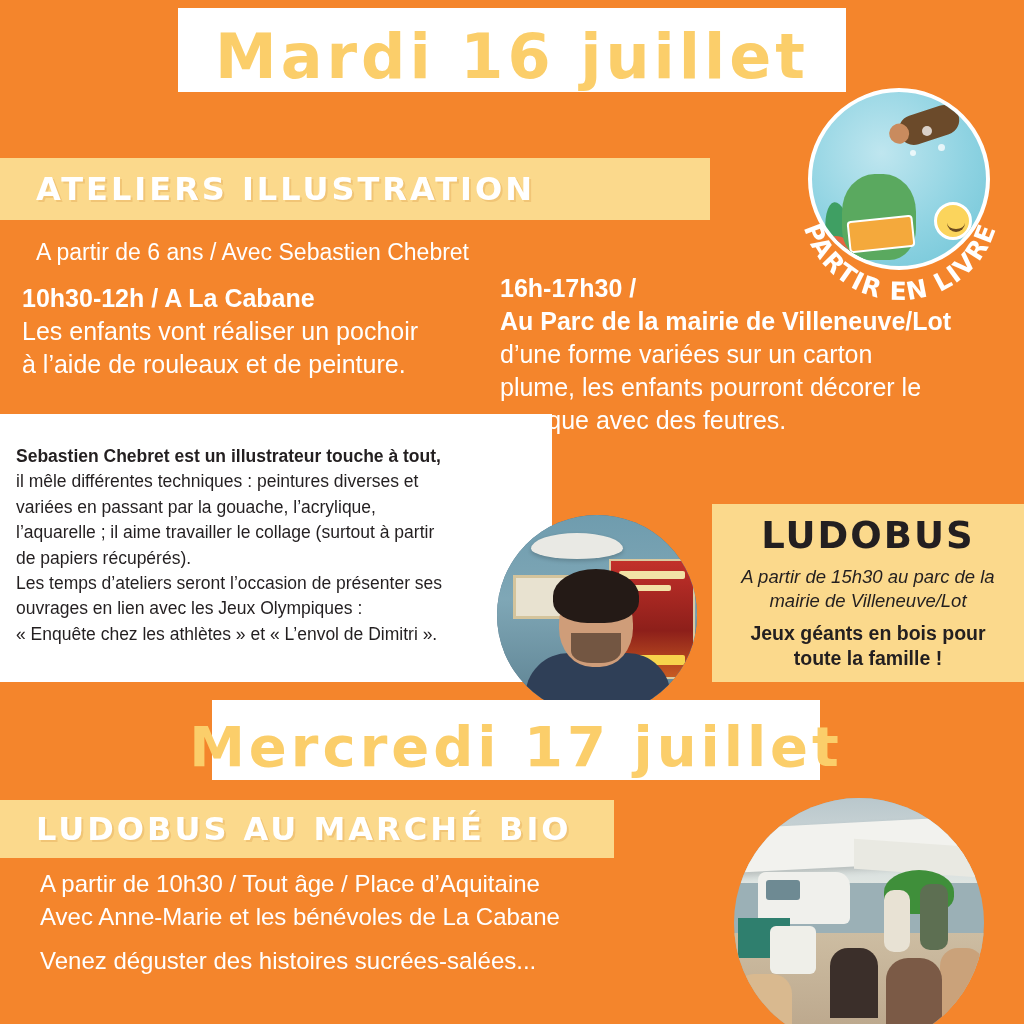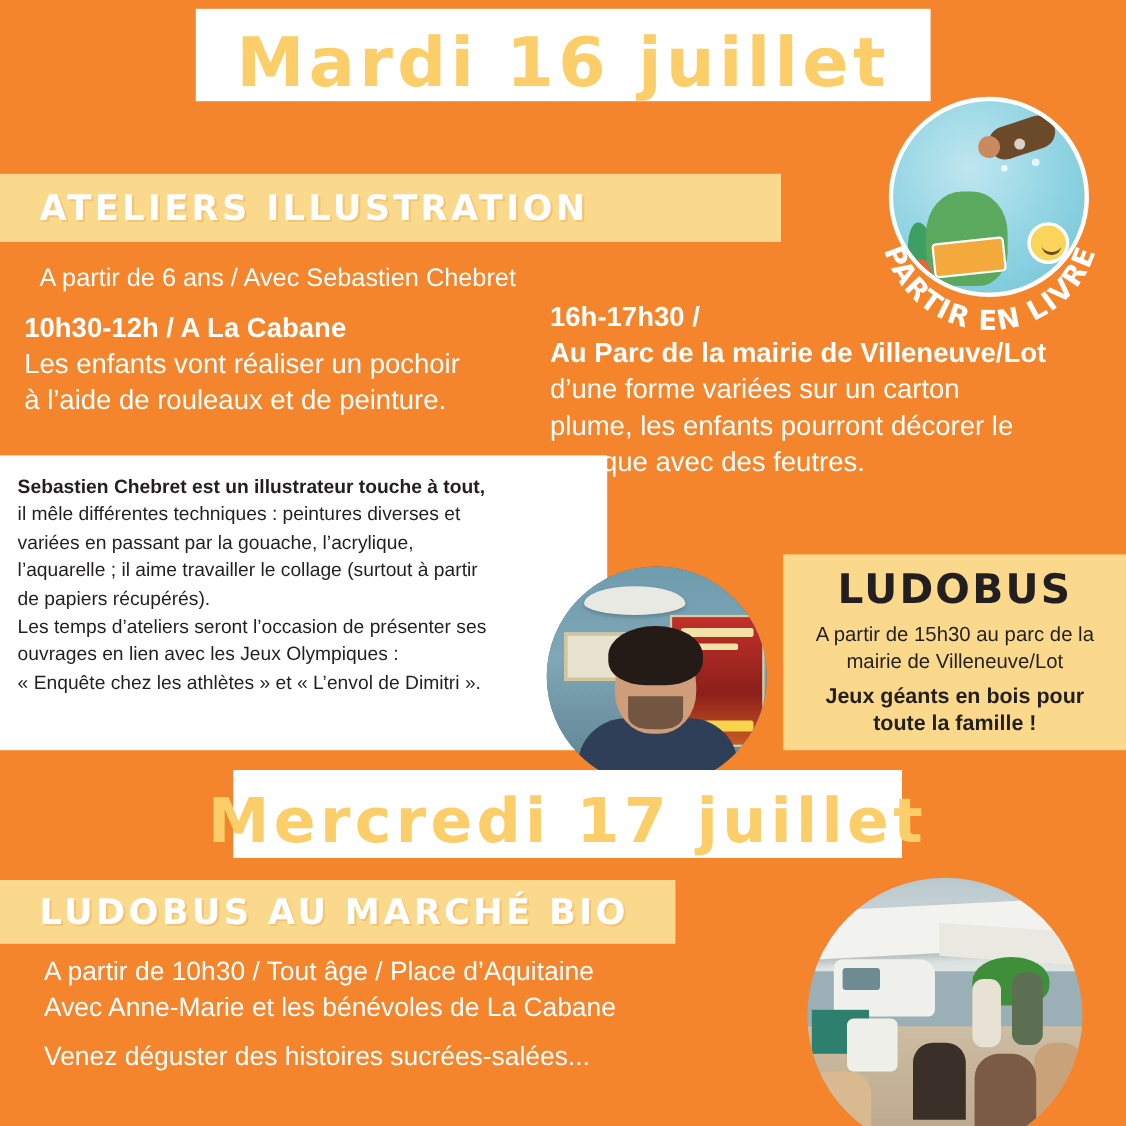--- a/index.html
+++ b/index.html
@@ -76,21 +76,21 @@
   .col p.strong { font-weight: bold; }
 
   #col-left  { left: 22px; top: 282px; width: 460px; }
   #col-right { left: 500px; top: 272px; width: 510px; }
 
   
   #bio-box {
     position: absolute;
     left: 0; top: 414px; width: 552px; height: 268px;
     background: #FFFFFF;
-    padding: 16px 14px 10px 16px;
+    padding: 30px 14px 10px 16px;
   }
   #bio-box p {
     color: #231F20;
     font-size: 17.5px;
     line-height: 1.45;
   }
   #bio-box p b { font-weight: bold; }
 
   
   #portrait {
@@ -155,20 +155,21 @@
   }
   #ludobus .lb-title {
     font-family: "DejaVu Sans", sans-serif;
     font-weight: bold;
     font-size: 37px;
     letter-spacing: 2px;
     color: #231F20;
     line-height: 1.1;
   }
   #ludobus .lb-when {
+    font-style: italic;
     font-size: 18.5px;
     color: #231F20;
     line-height: 1.3;
     margin-top: 8px;
   }
   #ludobus .lb-note {
     font-weight: bold;
     font-size: 19.5px;
     color: #231F20;
     line-height: 1.3;

